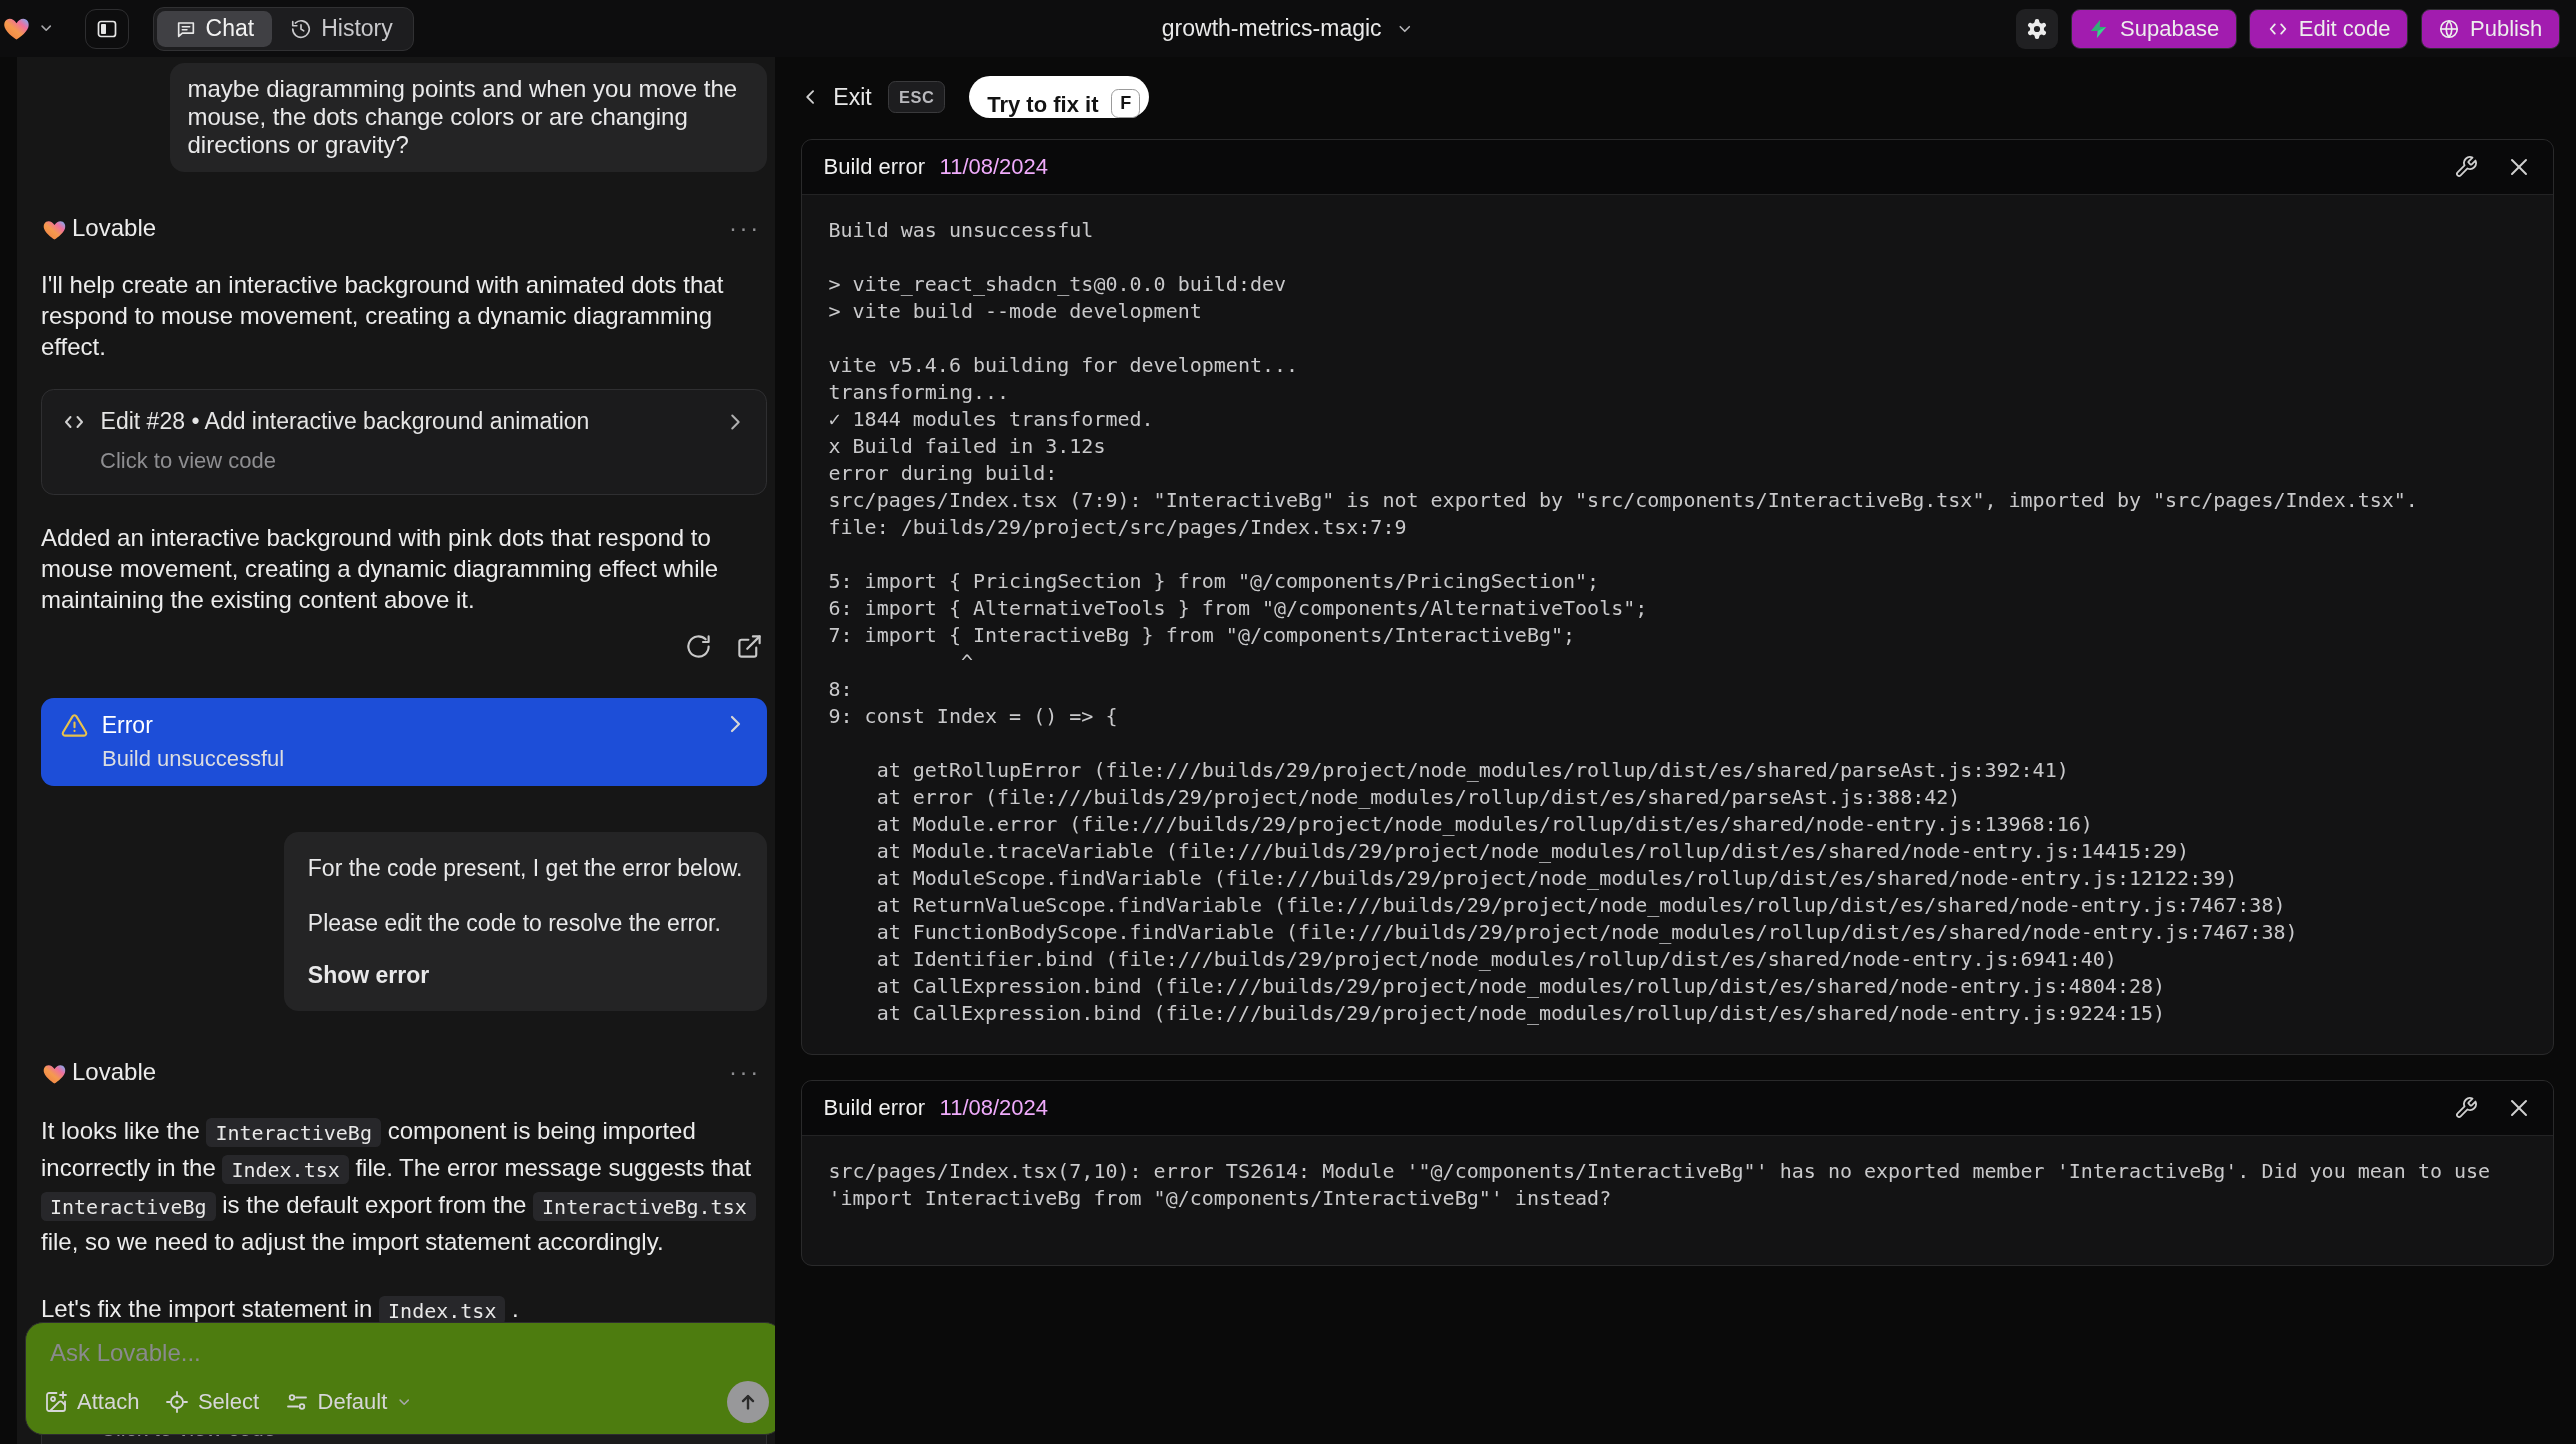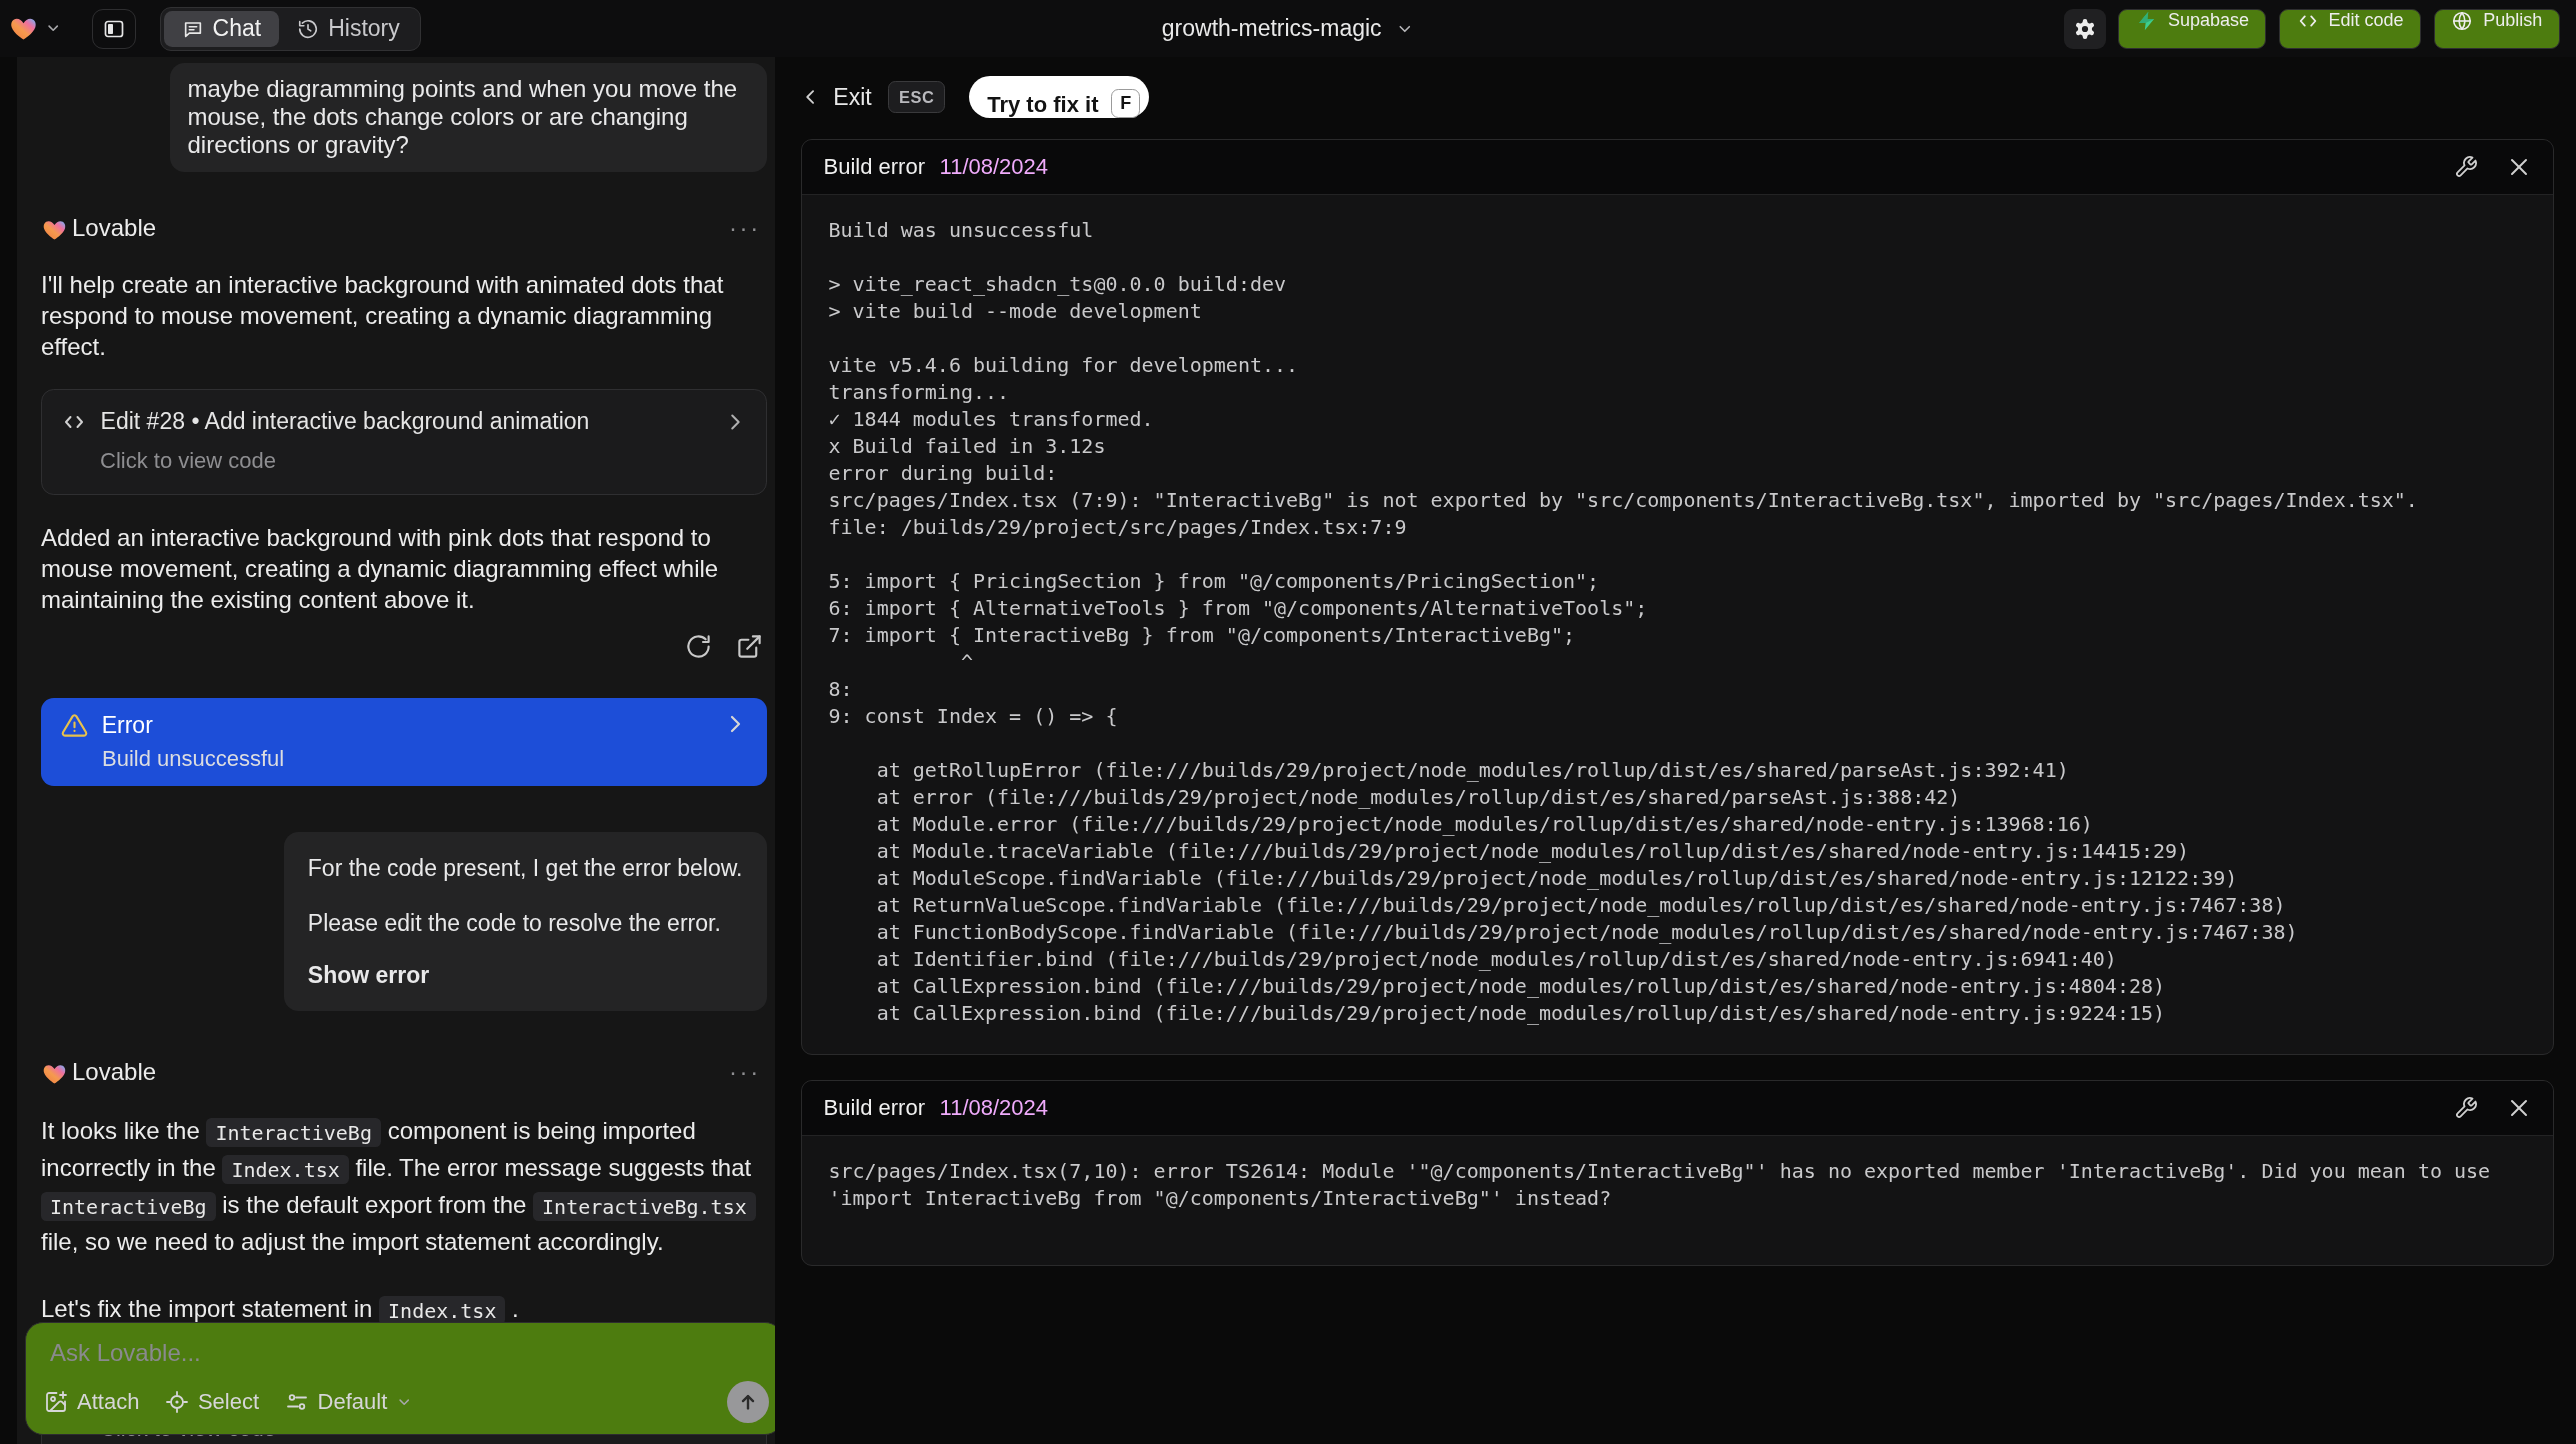--- a/index.html
+++ b/index.html
@@ -3,35 +3,35 @@
 <meta charset="utf-8">
 <style>
   * { margin:0; padding:0; box-sizing:border-box; }
   html,body { width:2576px; height:1445px; background:#0a0a0a; overflow:hidden;
     font-family:"Liberation Sans", sans-serif; -webkit-font-smoothing:antialiased; }
   svg { display:block; }
 
   
   .topbar { position:absolute; left:0; top:0; width:2576px; height:57px; background:#0d0d0e;
     display:flex; align-items:center; }
-  .tb-left { display:flex; align-items:center; gap:7.3px; padding-left:8px; }
+  .tb-left { display:flex; align-items:center; gap:7.3px; padding-left:1px; }
   .logo-btn { display:flex; align-items:center; gap:5.5px; cursor:pointer; }
   .panel-btn { margin-left:24px; width:44px; height:40px; border:0.9px solid #2e2e30; border-radius:11px;
     display:grid; place-items:center; background:transparent; }
   .seg { margin-left:16.4px; display:flex; align-items:center; background:#1d1d1f; border:0.9px solid #313133;
     border-radius:11px; padding:2.7px; height:44px; }
   .seg-item { display:flex; align-items:center; gap:9px; padding:0 18px; height:36px; border-radius:8.2px;
     color:#c9c9cc; font-size:23px; }
   .seg-item.active { background:#404044; color:#f2f2f2; }
   .tb-center { position:absolute; left:50%; top:0; height:57px; transform:translateX(-50%);
     display:flex; align-items:center; gap:14.6px; color:#e9e9e9; font-size:23px; }
   .tb-right { margin-left:auto; display:flex; align-items:center; gap:12.8px; padding-right:16.4px; }
   .icon-btn { width:42px; height:40px; background:#202022; border-radius:9px; display:grid; place-items:center; }
-  .tb-btn { height:40px; display:flex; gap:10px; padding:0 16.4px;
-    background:#4d7c0f; border:0.9px solid #2e2e30; border-radius:9px; color:#ededed; font-size:18px; }
+  .tb-btn { height:40px; display:flex; align-items:center; gap:10px; padding:0 16.4px;
+    background:#a21caf; border:0.9px solid #2e2e30; border-radius:9px; color:#ededed; font-size:22px; }
 
   
   .chat-panel { position:absolute; left:0; top:57px; width:775px; bottom:0; background:#161616;margin-left:17px; }
   .chat-scroll { position:absolute; inset:0; padding:5.5px 25.5px 137px 24px; overflow:hidden; }
   .scrollbar { position:absolute; right:2.7px; top:3.6px; width:5.5px; height:58px; border-radius:2.7px; background:#3b3b3d; }
 
   .bubble { background:#242425; border-radius:14.6px; color:#e9e9ea; font-size:24px; line-height:28px; }
   .bubble.first { margin-left:auto; width:597px; padding:12.8px 18px; }
   .bubble.second { margin-left:auto; width:fit-content; max-width:566px; padding:22px 24px; font-size:23px; margin-top:46px; }
   .bubble.second .b-line2 { margin-top:27px; }

